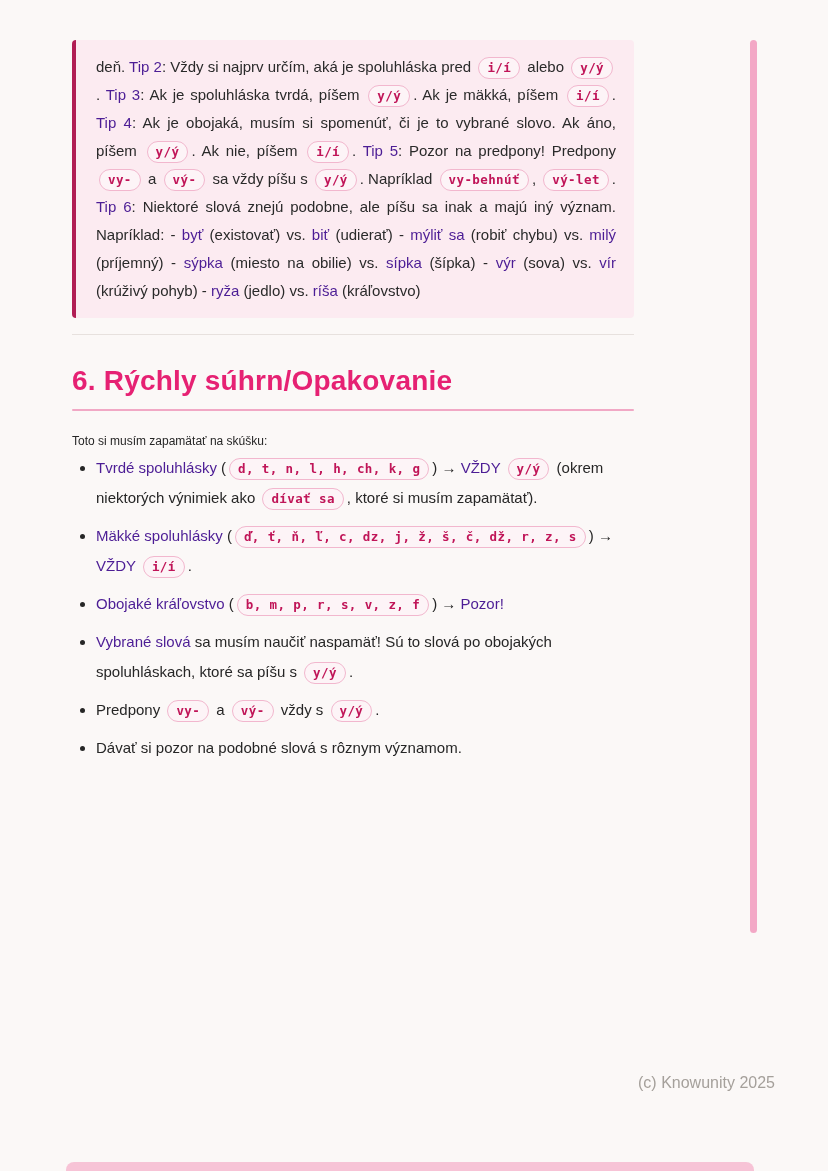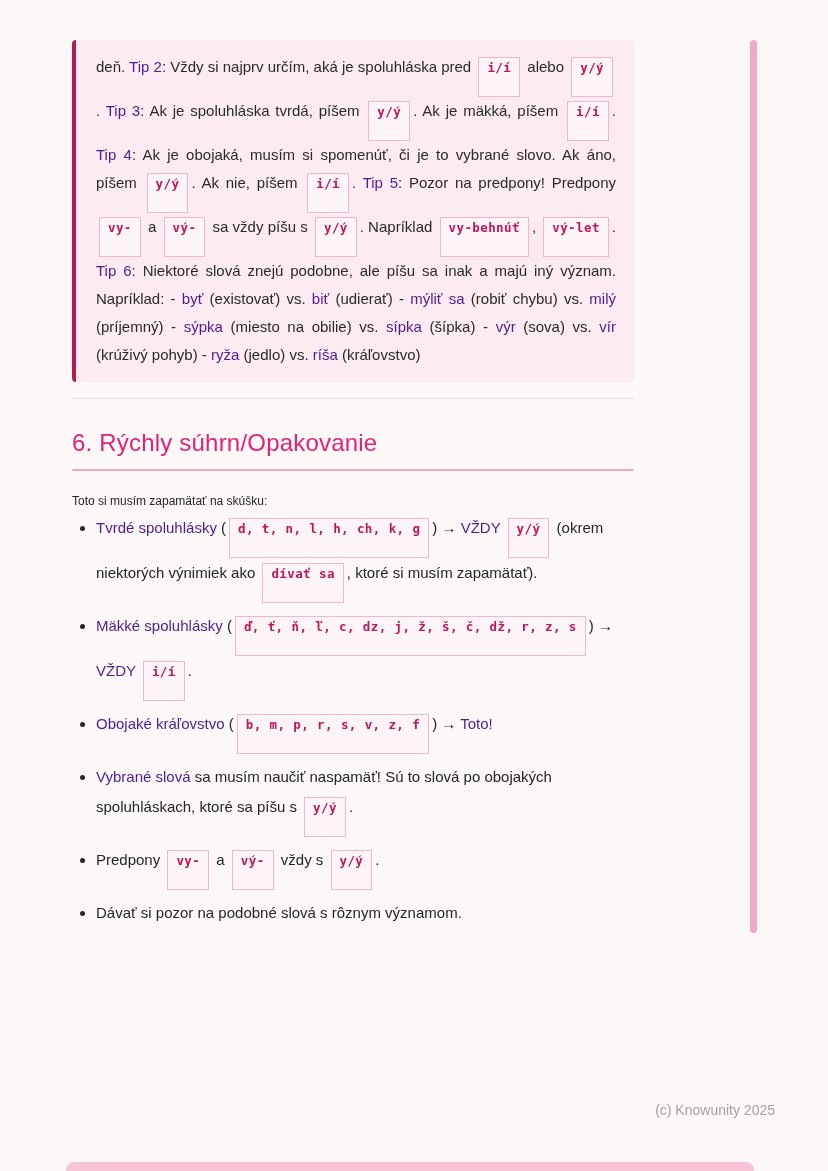--- a/index.html
+++ b/index.html
@@ -22,53 +22,53 @@
   }
   .callout-text { font-size:15px; line-height:28px; text-align:justify; color:#2a2a2a; }
 
   .chip {
     display:inline-block;
     font-family:"DejaVu Sans Mono","Liberation Mono",monospace;
     font-size:12.5px; font-weight:bold; letter-spacing:0.4px;
     color:var(--chip-text,#c01558);
     background:var(--chip-bg,#fdf4f7);
     border:1px solid var(--chip-border,#f2b7ce);
-    border-radius:0;
-    padding:1px 8px 20px;
+    border-radius:11px;
+    padding:1px 8px 2px;
     margin:0 3px;
     line-height:17px;
     white-space:nowrap;
     vertical-align:baseline;
   }
 
   .divider { border:none; border-top:1px solid #e7e1de; margin:16px 0 0; }
 
   .heading {
     color:var(--accent,#e62173);
-    font-size:24px; font-weight:normal; letter-spacing:0.2px;
+    font-size:28px; font-weight:bold; letter-spacing:0.2px;
     margin-top:30px;
   }
   .heading-underline { height:2px; background:var(--accent-light,#f1a8c5); margin-top:12px; border-radius:1px; }
 
   .intro { font-size:12px; line-height:24px; margin-top:18px; }
 
   .list { padding-left:24px; list-style:disc; }
   .list > li { font-size:15px; line-height:30px; margin-bottom:8px; }
   .sublist { list-style:circle; padding-left:22px; margin:2px 0 0; }
   .sublist > li { margin-bottom:4px; }
 
   .outro { font-size:15px; line-height:24px; margin-top:14px; }
 
   .scrollbar {
     position:absolute; right:71px; top:40px;
     width:7px; height:893px;
     background:var(--scrollbar,#f3a8c6);
     border-radius:4px;
   }
-  .footer { position:absolute; right:53px; top:1102px; font-size:14px; color:#a5a09b;padding-left:28px; }
+  .footer { position:absolute; right:53px; top:1074px; font-size:16px; color:#a5a09b;padding-left:28px; }
   .bottom-bar {
     position:absolute; left:66px; right:74px; bottom:0; height:9px;
     background:var(--bottom-bar,#f7c3d6);
     border-radius:8px 8px 0 0;
   }
   strong { font-weight:normal; color:#4c1d95; }
 </style>
 </head>
 <body>
 
@@ -87,21 +87,21 @@
     <p class="intro">Toto si musím zapamätať na skúšku:</p>
 
     <ul class="list">
       <li>
         <span class="li-text"><strong>Tvrdé spoluhlásky</strong> (<span class="chip">d, t, n, l, h, ch, k, g</span>) → <strong>VŽDY</strong> <span class="chip">y/ý</span> (okrem niektorých výnimiek ako <span class="chip">dívať sa</span>, ktoré si musím zapamätať).</span>
       </li>
       <li>
         <span class="li-text"><strong>Mäkké spoluhlásky</strong> (<span class="chip">ď, ť, ň, ľ, c, dz, j, ž, š, č, dž, r, z, s</span>) → <strong>VŽDY</strong> <span class="chip">i/í</span>.</span>
       </li>
       <li>
-        <span class="li-text"><strong>Obojaké kráľovstvo</strong> (<span class="chip">b, m, p, r, s, v, z, f</span>) → <strong>Toto!</strong></span>
+        <span class="li-text"><strong>Obojaké kráľovstvo</strong> (<span class="chip">b, m, p, r, s, v, z, f</span>) → <strong>Pozor!</strong></span>
       </li>
       <li>
         <span class="li-text"><strong>Vybrané slová</strong> sa musím naučiť naspamäť! Sú to slová po obojakých spoluhláskach, ktoré sa píšu s <span class="chip">y/ý</span>.</span>
       </li>
       <li>
         <span class="li-text">Predpony <span class="chip">vy-</span> a <span class="chip">vý-</span> vždy s <span class="chip">y/ý</span>.</span>
       </li>
       <li>
         <span class="li-text">Dávať si pozor na podobné slová s rôznym významom.</span>
       </li>

